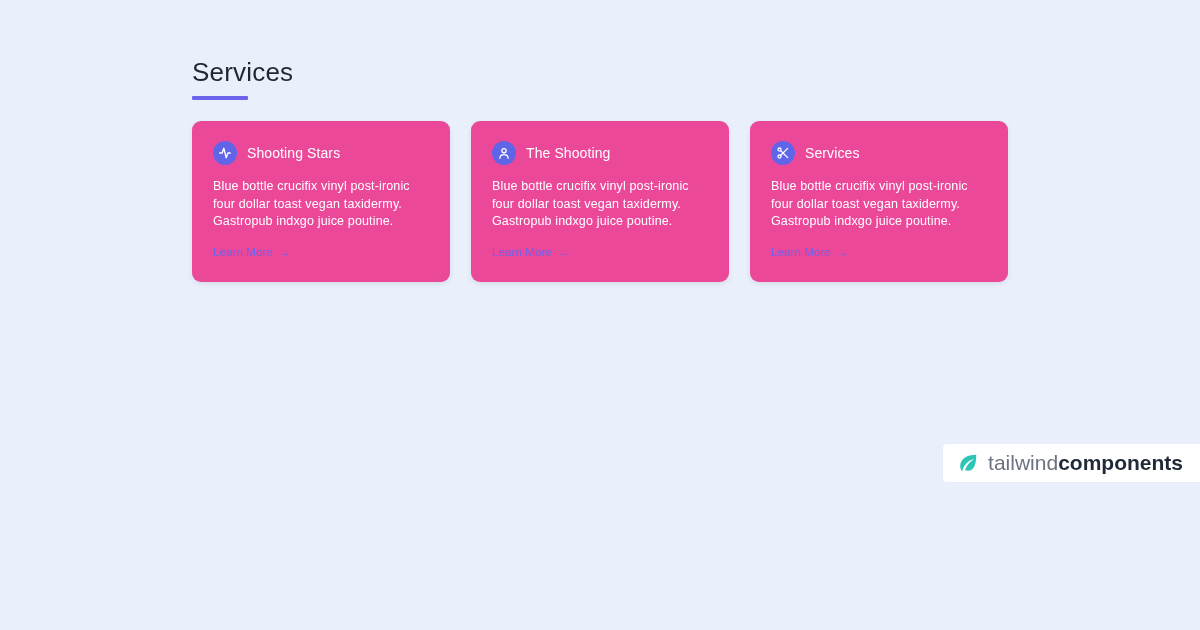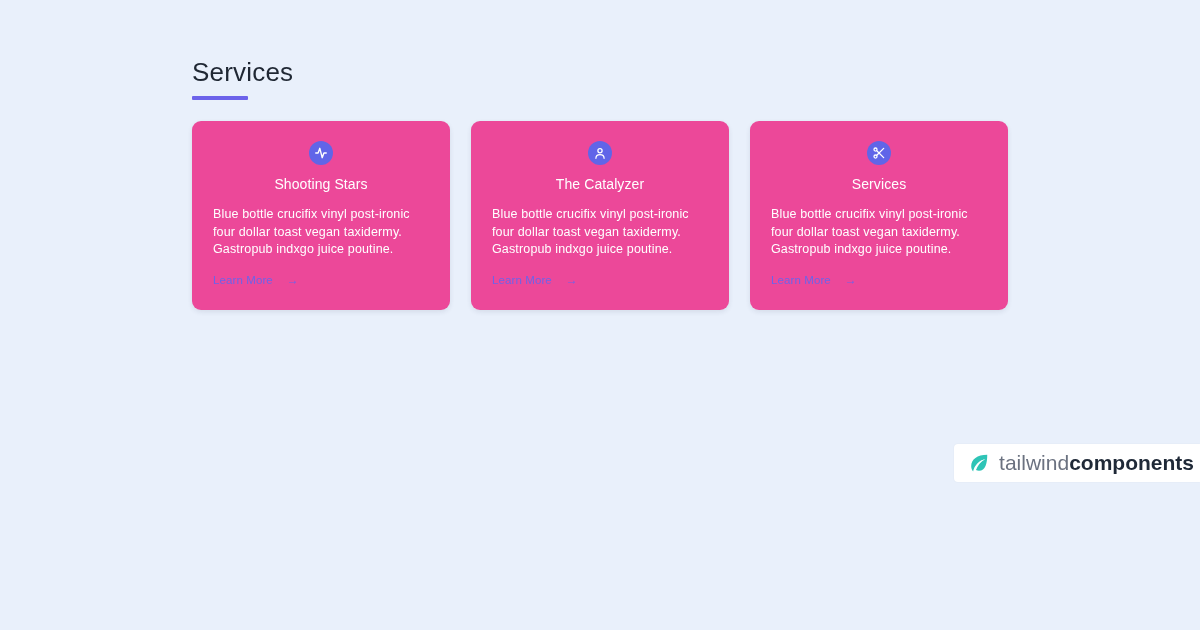--- a/index.html
+++ b/index.html
@@ -60,21 +60,21 @@
     box-sizing: border-box;
     background: #ec4899;
     border-radius: 9px;
     padding: 20px 21px 22px 21px;
     box-shadow: 0 2px 5px rgba(40, 50, 80, 0.10);
     position: relative;
   }
 
   .card-head {
     display: flex;
-    flex-direction: column;
+    flex-direction: row;
     align-items: center;
     gap: 10px;
   }
 
   .icon-badge {
     width: 24px;
     height: 24px;
     min-width: 24px;
     border-radius: 50%;
     background: #6065e8;
@@ -100,21 +100,21 @@
     font-size: 12.5px;
     line-height: 17.5px;
     color: #ffffff;
     letter-spacing: 0.15px;
   }
 
   .card-link {
     margin-top: 13px;
     display: inline-flex;
     align-items: center;
-    gap: 14px;
+    gap: 6px;
     font-size: 11.5px;
     line-height: 16px;
     color: #6c63ea;
     text-decoration: none;
     letter-spacing: 0.1px;
     cursor: pointer;
   }
 
   .card-link .arrow {
     display: inline-block;
@@ -126,21 +126,21 @@
   .watermark {
     position: absolute;
     right: 0;
     bottom: 6px;
     height: 38px;
     background: #ffffff;
     border-radius: 4px 0 0 4px;
     display: flex;
     align-items: center;
     gap: 9px;
-    padding: 0 6px 0 14px;
+    padding: 0 17px 0 14px;
     box-shadow: 0 0 2px rgba(0,0,0,0.06);
   }
   .watermark .leaf {
     width: 22px;
     height: 22px;
     display: block;
   }
   .watermark .wm-text {
     font-size: 21px;
     line-height: 22px;
@@ -186,21 +186,21 @@
       </div>
 
       <div class="card">
         <div class="card-head">
           <span class="icon-badge">
             <svg width="14" height="14" viewBox="0 0 24 24" fill="none" stroke="#ffffff" stroke-width="2.2" stroke-linecap="round" stroke-linejoin="round">
               <circle cx="12" cy="8" r="3.6"></circle>
               <path d="M5 21c0-3.8 3.1-6.4 7-6.4s7 2.6 7 6.4"></path>
             </svg>
           </span>
-          <span class="card-title">The Catalyzer</span>
+          <span class="card-title">The Shooting</span>
         </div>
         <div class="card-body">Blue bottle crucifix vinyl post-ironic four dollar toast vegan taxidermy. Gastropub indxgo juice poutine.</div>
         <a class="card-link">
           <span>Learn More</span>
           <span class="arrow">→</span>
         </a>
       </div>
 
       <div class="card">
         <div class="card-head">

